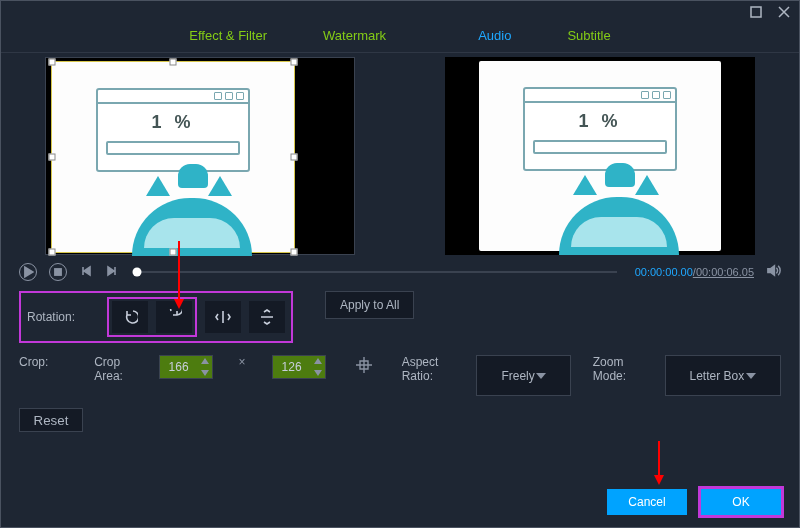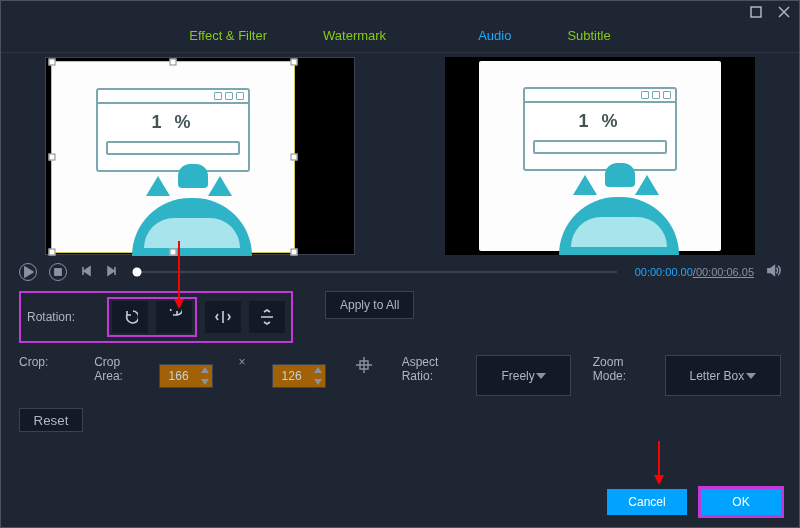--- a/index.html
+++ b/index.html
@@ -48,21 +48,21 @@
   .red-arrow.a2 { left:652px; top:440px; }
   .red-arrow svg { overflow:visible; }
   .section { padding: 6px 18px; display:flex; align-items:flex-start; gap:22px; }
   .section.rot { margin-top:4px; }
   .lbl { width:72px; color:#aeb6c2; }
   .rot-box { border:2px solid #c238d9; padding:4px 6px; display:flex; align-items:center; gap:8px;}
   .inner-box { border:2px solid #c238d9; padding:2px 3px; display:flex; gap:8px;}
   .ibtn { width:36px; height:32px; background:#141a25; display:flex; align-items:center; justify-content:center; cursor:pointer;}
   .ibtn svg { width:16px;height:16px;stroke:#c7cedb;fill:none;stroke-width:1.6;}
   .apply { margin-left:10px; height:28px; padding:0 14px; background:#141a25; border:1px solid #3a4250; color:#aeb6c2; display:flex;align-items:center;cursor:pointer;}
-  .numbox { display:flex; align-items:center; background:#a16207; border:1px solid #3a4250; height:24px;margin-top:9px;}
+  .numbox { display:flex; align-items:center; background:#4d7c0f; border:1px solid #3a4250; height:24px;}
   .numbox input{ width:38px; background:transparent; border:none; color:#c7cedb; text-align:center; font-size:12px; outline:none;}
   .spin { display:flex; flex-direction:column; }
   .spin div{ width:14px;height:12px;display:flex;align-items:center;justify-content:center;}
   .spin svg{width:8px;height:6px;fill:#8a93a3;}
   .mult{ color:#8a93a3; padding:0 4px;}
   .crop-icon svg{width:20px;height:20px;stroke:#8a93a3;fill:none;stroke-width:1.4;margin:0 6px;}
   .select { background:#141a25; border:1px solid #3a4250; height:41px; display:flex; align-items:center; justify-content:space-between; padding:0 24px; cursor:pointer;}
   .select.sm{width:110px}.select.md{width:140px}
   .select svg{width:10px;height:6px;fill:#8a93a3;}
   .reset{ margin:6px 0 0 18px; width:64px; height:24px; background:#141a25; border:1px solid #3a4250; color:#aeb6c2; cursor:pointer;}

